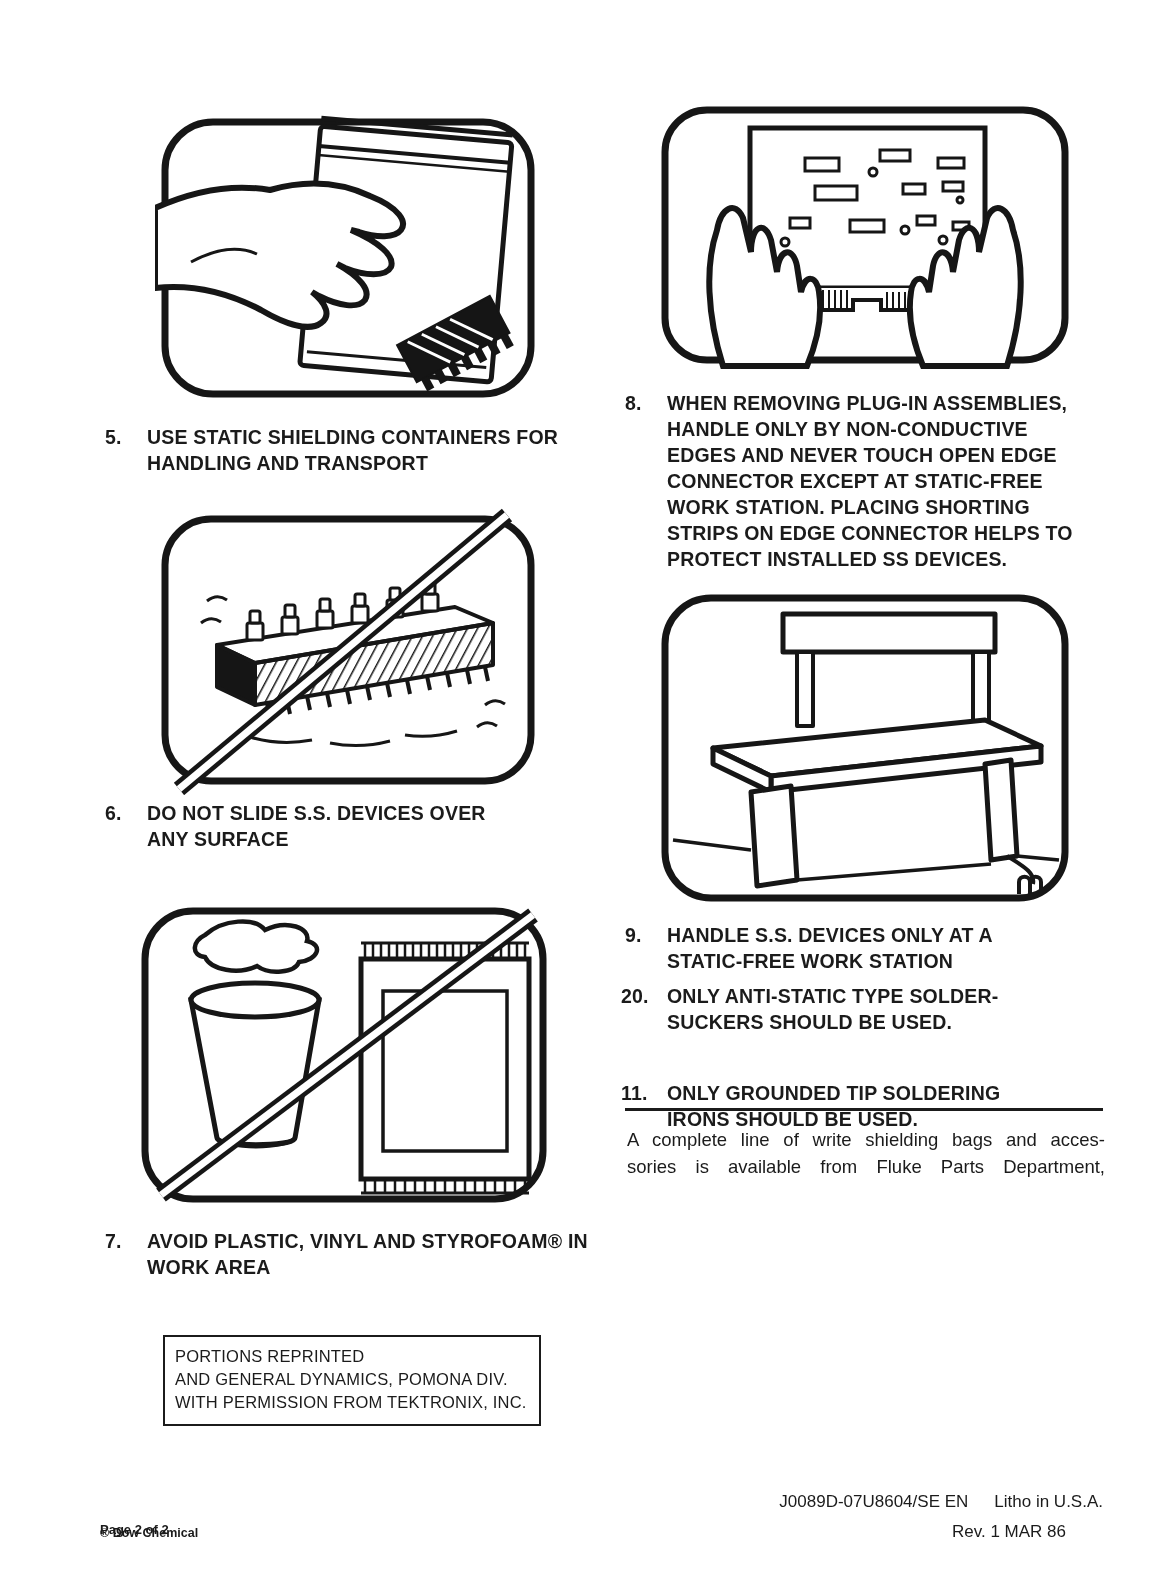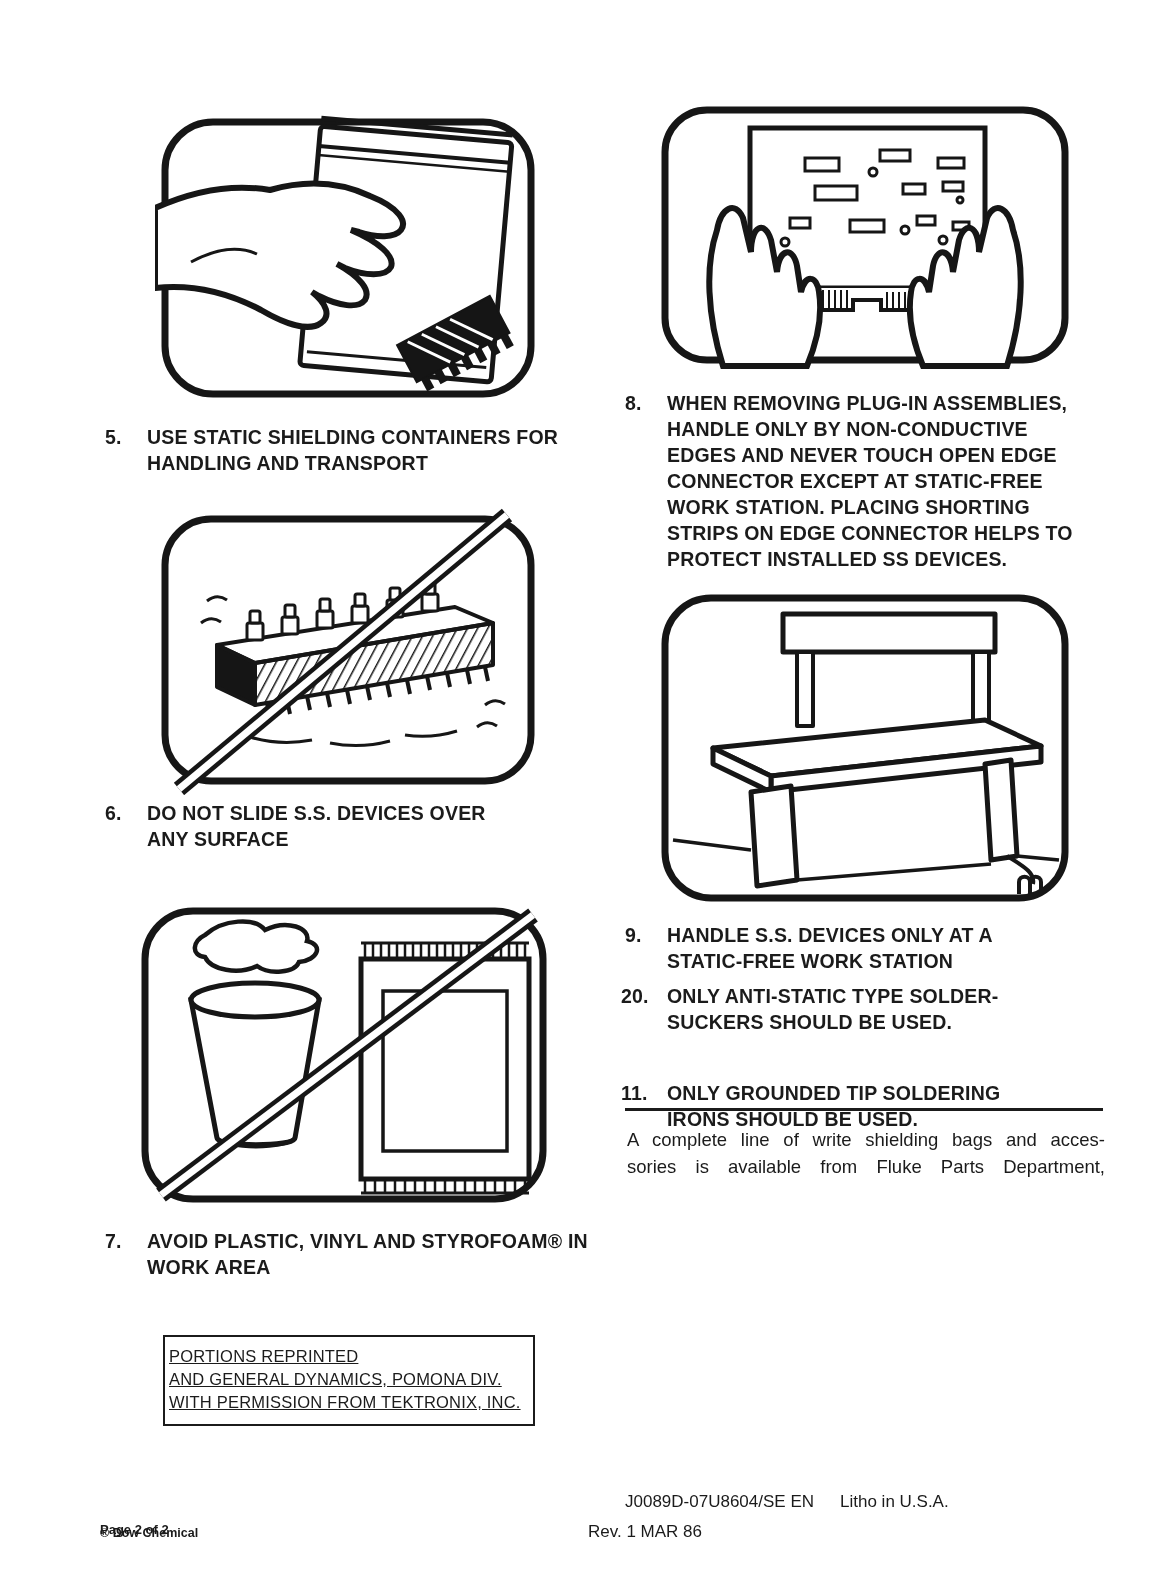--- a/index.html
+++ b/index.html
@@ -7,31 +7,31 @@
     position:relative;width:1174px;height:1584px;background:#ffffff;
     font-family:"Liberation Sans","DejaVu Sans",sans-serif;color:#1b1b1b;
     overflow:hidden;margin:0 auto;
   }
   figure.illus{position:absolute;margin:0;padding:0;}
   figure.illus svg{display:block;width:100%;height:100%;}
   .item{position:absolute;display:flex;font-weight:bold;font-size:19.5px;line-height:26px;letter-spacing:.2px;}
   .item .num{flex:none;width:42px;}
   .item .txt{flex:1;}
   .notice-box{
-    position:absolute;border:2px solid #1b1b1b;padding:8px 12px 10px 4px;
-    font-size:16.5px;line-height:23px;letter-spacing:.2px;text-decoration:underline;
+    position:absolute;border:2px solid #1b1b1b;padding:8px 12px 10px 10px;
+    font-size:16.5px;line-height:23px;letter-spacing:.2px;
   }
   .smallnote{position:absolute;font-size:12.5px;font-weight:bold;margin-top:34px;}
   .pagenum{position:absolute;font-size:13px;font-weight:bold;}
   .rule{position:absolute;height:3px;background:#1b1b1b;}
   .contact{position:absolute;font-size:18.5px;line-height:27px;}
   .contact .jline{text-align:justify;text-align-last:justify;}
   .contact .jline.last{text-align-last:left;}
   .address{position:absolute;font-size:18.5px;line-height:27px;}
-  .footer-right{position:absolute;font-size:17px;}
+  .footer-right{position:absolute;font-size:17px;text-align:right;}
   .footer-right .gap{display:inline-block;width:26px;}
 </style>
 </head>
 <body>
 
 <div class="sheet">
 
   <figure class="illus" style="left:155px;top:112px;width:390px;height:300px">
     <svg viewBox="0 0 390 300">
       <rect x="10" y="10" width="366" height="272" rx="48" fill="none" stroke="#161616" stroke-width="7"></rect>

